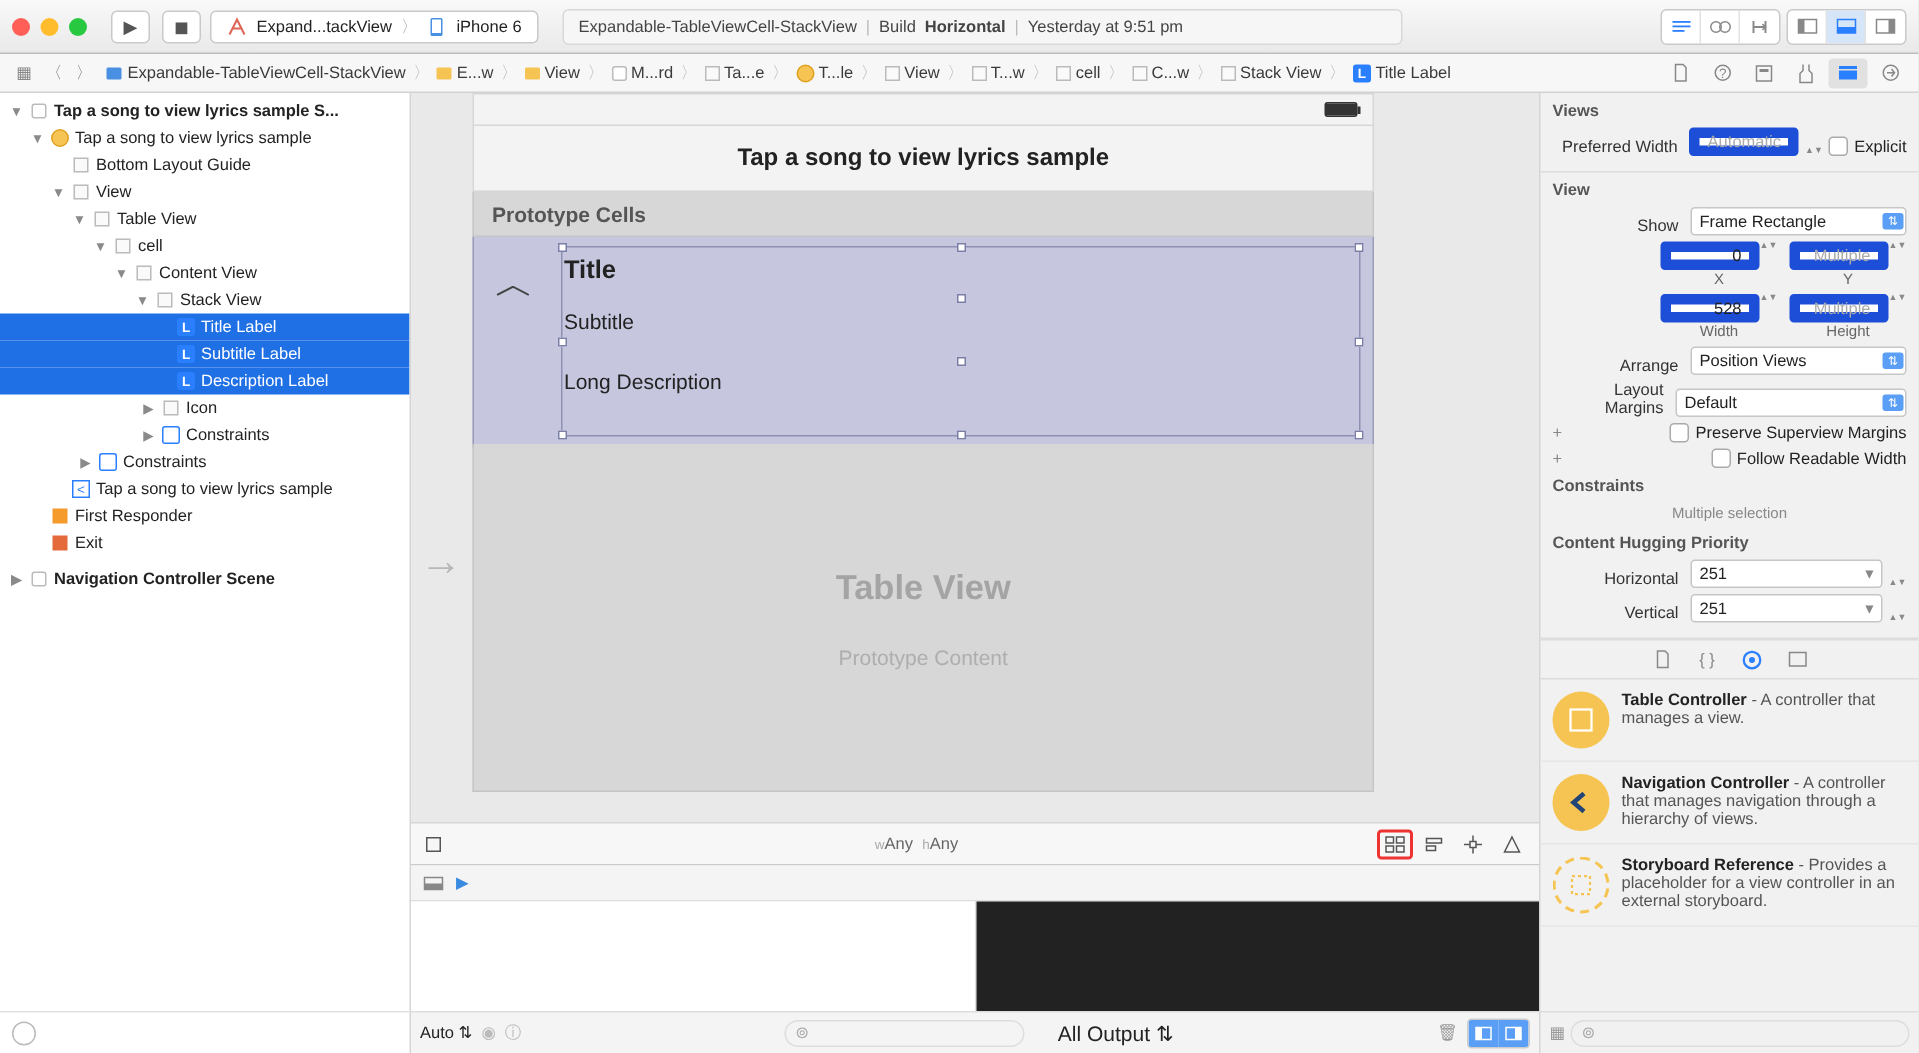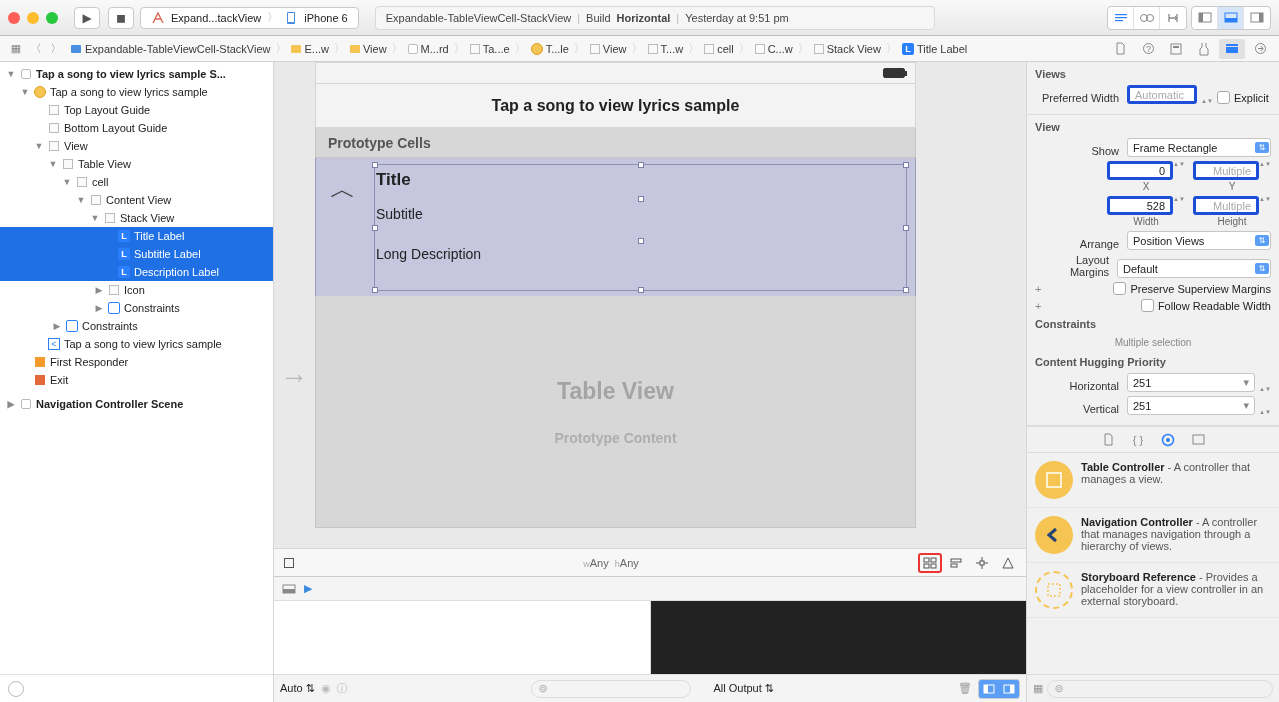--- a/index.html
+++ b/index.html
@@ -68,50 +68,50 @@
 .proto-label { height: 30px; background: #d7d7d7; border: 1px solid #c5c5c5; border-top: none; display: flex; align-items: center; padding: 0 12px; font-size: 14px; font-weight: 600; color: #555; }
 .cell { background: #c6c7df; border: 1px solid #9b9db8; border-top: none; padding: 8px 10px 8px 60px; position: relative; min-height: 140px; }
 .chevron { position: absolute; left: 14px; top: 14px; font-size: 26px; color: #444; }
 .sel-frame { position: absolute; left: 58px; right: 8px; top: 6px; bottom: 6px; border: 1px solid #8d90b2; }
 .sel-handle { position: absolute; width: 6px; height: 6px; background: #fff; border: 1px solid #7b7ea7; }
 .cell .ttl { font-size: 17px; font-weight: 700; margin: 4px 0 16px 0; }
 .cell .sub { font-size: 14px; margin-bottom: 24px; }
 .cell .desc { font-size: 14px; }
 .tv-placeholder { position: absolute; left: 41px; top: 234px; width: 601px; height: 232px; background: #d7d7d7; border: 1px solid #c5c5c5; border-top: none; display: flex; flex-direction: column; align-items: center; justify-content: center; }
 .tv-placeholder .big { font-size: 23px; font-weight: 600; color: #a4a4a4; }
-.tv-placeholder .small { font-size: 14px; font-weight: 700; color: #aeaeae; margin-top: 25px; }
+.tv-placeholder .small { font-size: 14px; font-weight: 400; color: #aeaeae; margin-top: 25px; }
 
 .canvas-bottombar { height: 28px; border-top: 1px solid #d6d6d6; background: #f7f7f7; display: flex; align-items: center; font-size: 11px; color: #666; }
 .cbb-left { width: 30px; display: flex; justify-content: center; }
 .cbb-center { flex: 1; text-align: center; }
 .cbb-right { display: flex; gap: 2px; padding-right: 6px; align-items: center; }
 .tool { width: 24px; height: 20px; display: flex; align-items: center; justify-content: center; color: #555; border-radius: 3px; }
 .tool.highlight { border: 2px solid #e33; }
 
 
 .debug { height: 126px; border-top: 1px solid #cbcbcb; display: flex; flex-direction: column; background: #fff;}
 .debug-top { height: 24px; background: #f4f4f4; border-bottom: 1px solid #ddd; display: flex; align-items: center; gap: 8px; padding: 0 8px; }
 .debug-body { flex: 1; display: flex; }
 .vars-pane { flex: 1; background: #fff; border-right: 1px solid #ddd; }
 .console-pane { flex: 1; background: #222; }
 .debug-bottom { height: 28px; background: #f4f4f4; border-top: 1px solid #ddd; display: flex; align-items: center; padding: 0 6px; gap: 6px; }
 .autosel { font-size: 11px; }
-.out-sel { font-size: 11px; }
+.out-sel { font-size: 14px; }
 .debug-bottom .spacer { flex: 1; }
 .panel-toggle { display: flex; border: 1px solid #ccc; border-radius: 3px; overflow: hidden; }
 .panel-toggle div { width: 20px; height: 18px; display: flex; align-items: center; justify-content: center; }
 .panel-toggle .on { background: #5a9ff5; color: #fff; }
 
 
 .inspector { width: 253px; background: #f1f1f1; border-left: 1px solid #d6d6d6; display: flex; flex-direction: column; font-size: 11px; }
 .isection { border-bottom: 1px solid #dcdcdc; padding: 6px 8px; }
 .ihdr { font-weight: 600; color: #555; margin-bottom: 5px; font-size: 11px; }
 .irow { display: flex; align-items: flex-end; margin-bottom: 4px; gap: 4px; }
 .ilabel { width: 88px; text-align: right; color: #333; padding-right: 4px; }
-.ifield { flex: 1; height: 19px; background: #fff; border: 3px solid #1d4ed8; border-radius: 3px; padding: 0 5px; display: flex; align-items: center; font-size: 11px; }
+.ifield { flex: 1; height: 19px; background: #fff; border: 7px solid #1d4ed8; border-radius: 3px; padding: 0 5px; display: flex; align-items: center; font-size: 11px; }
 .iselect { flex: 1; height: 19px; background: #fff; border: 1px solid #c6c6c6; border-radius: 3px; padding: 0 5px; display: flex; align-items: center; justify-content: space-between; font-size: 11px; }
 .iselect .chev { width: 14px; background: #5a9ff5; color: #fff; text-align: center; border-radius: 2px; font-size: 8px; margin-right: -4px; padding: 1px 0;}
 .istepper { width: 12px; display: flex; flex-direction: column; font-size: 6px; color: #888; }
 .checkbox { width: 13px; height: 13px; border: 1px solid #aaa; border-radius: 3px; background: #fff; }
 .numbox { display: flex; flex-direction: column; align-items: center; }
 .numbox .ifield { width: 66px; justify-content: flex-end; }
 .numbox .under { font-size: 10px; color: #666; margin-top: 1px; }
 .plus { color: #888; width: 12px; }
 
 .library { flex: 1; display: flex; flex-direction: column; border-top: 1px solid #dcdcdc; }
@@ -331,27 +331,20 @@
           <span class="icon">
             <span class="ic-scene"></span>
           </span>
           <span>Tap a song to view lyrics sample</span>
         </div>
       <div class="orow">
           <span class="spacer26" style="width:44px"></span>
           <span class="icon">
             <span class="ic-view"></span>
           </span>
-          <span>Top Layout Guide</span>
-        </div>
-      <div class="orow">
-          <span class="spacer26" style="width:44px"></span>
-          <span class="icon">
-            <span class="ic-view"></span>
-          </span>
           <span>Bottom Layout Guide</span>
         </div>
       <div class="orow">
           <span class="spacer26" style="width:34px"></span>
           <span class="arrow">▼</span>
           <span class="icon">
             <span class="ic-view"></span>
           </span>
           <span>View</span>
         </div>

